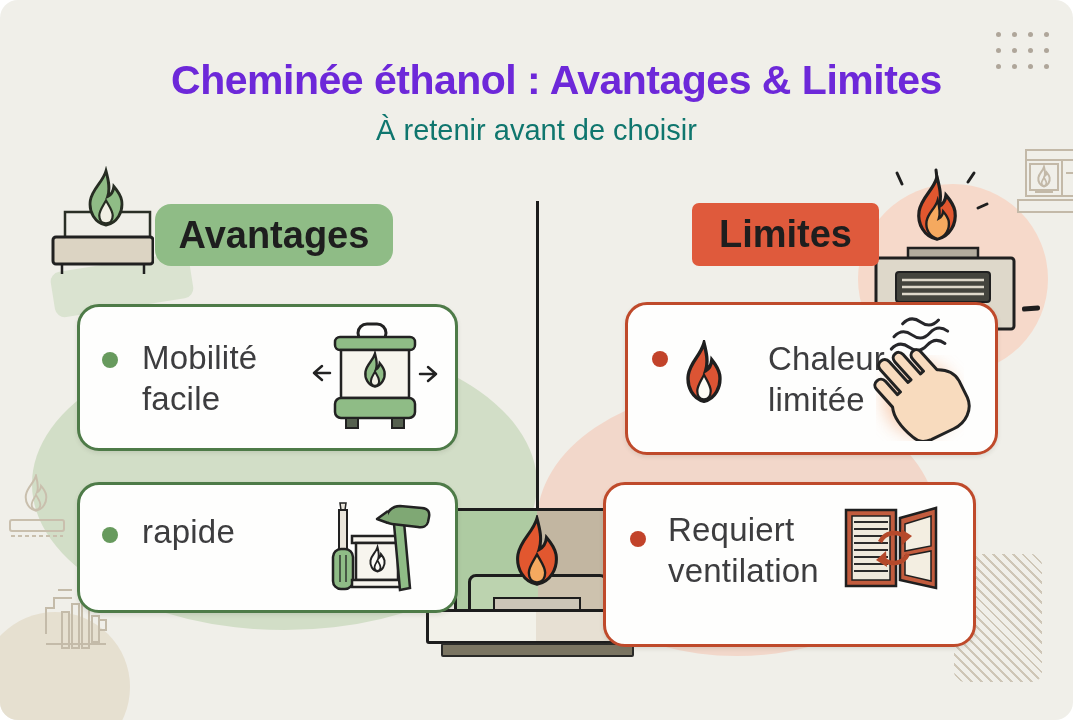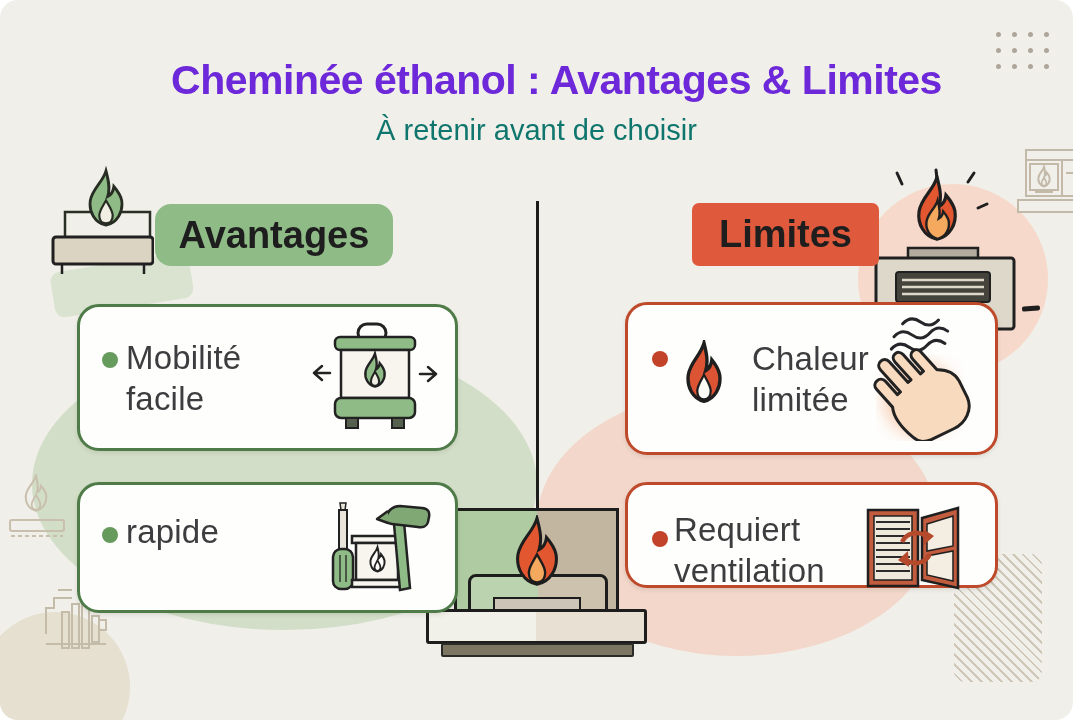--- a/index.html
+++ b/index.html
@@ -51,26 +51,26 @@
   .hl-icon{position:absolute;left:42px;top:166px;z-index:6;}
   .hr-icon{position:absolute;left:856px;top:166px;z-index:5;}
   
   .card{position:absolute;background:#FEFEFD;border-radius:22px;z-index:5;
     box-shadow:0 2px 4px rgba(90,90,80,.14);}
   .card-green{border:3px solid #4E7B48;}
   .card-red{border:3px solid #BF4A2B;}
   .card-1{left:77px;top:304px;width:381px;height:147px;}
   .card-2{left:77px;top:482px;width:381px;height:131px;}
   .card-3{left:625px;top:302px;width:373px;height:153px;}
-  .card-4{left:625px;top:482px;width:373px;height:106px;}
+  .card-4{left:603px;top:482px;width:373px;height:165px;}
   .bullet{position:absolute;width:16px;height:16px;border-radius:50%;}
   .bullet-green{background:#679A5D;}
   .bullet-red{background:#C2432A;}
   .card-text{position:absolute;font-size:33px;line-height:41px;color:#3D3D3F;letter-spacing:.2px;}
-  .card-text span{display:block;}
+  .card-text span{display:block;margin-left:16px;}
   .card-icon{position:absolute;}
 </style>
 </head>
 <body>
 
 <svg width="0" height="0" style="position:absolute">
   <defs>
     <path id="flameO" d="M50 5 C44 26 26 36 22 58 C19 78 30 98 50 102 C70 98 81 78 78 58 C76 47 70 40 64 33 C63 42 59 48 53 51 C58 36 54 20 50 5 Z"></path>
     <path id="flameI" d="M50 58 C44 69 38 76 38 85 C38 94 43 99 50 99 C57 99 62 94 62 85 C62 76 56 69 50 58 Z"></path>
     <filter id="soft">

